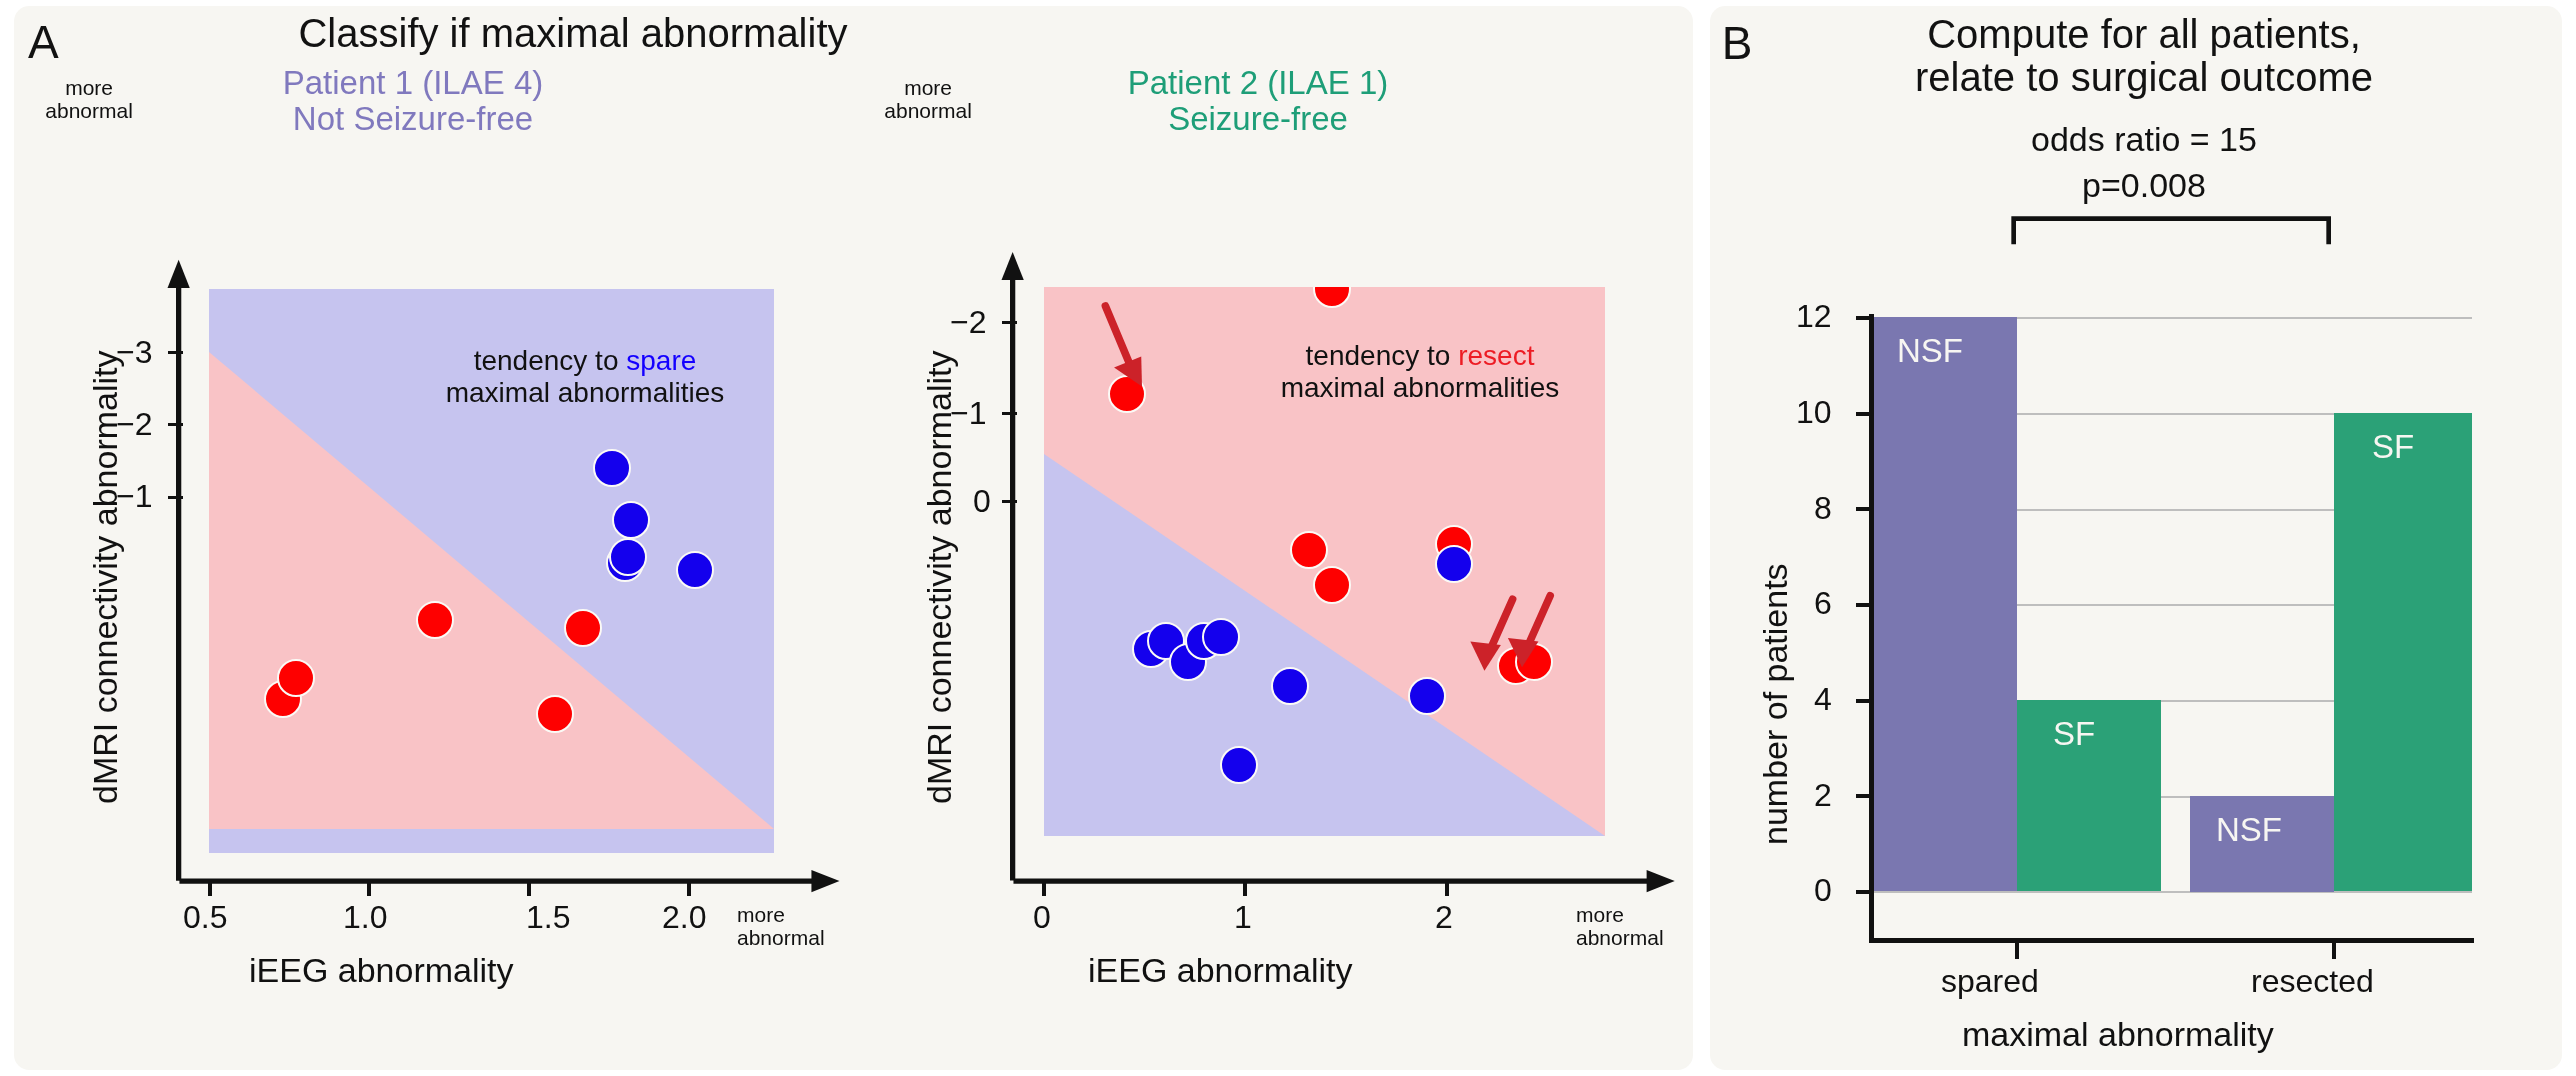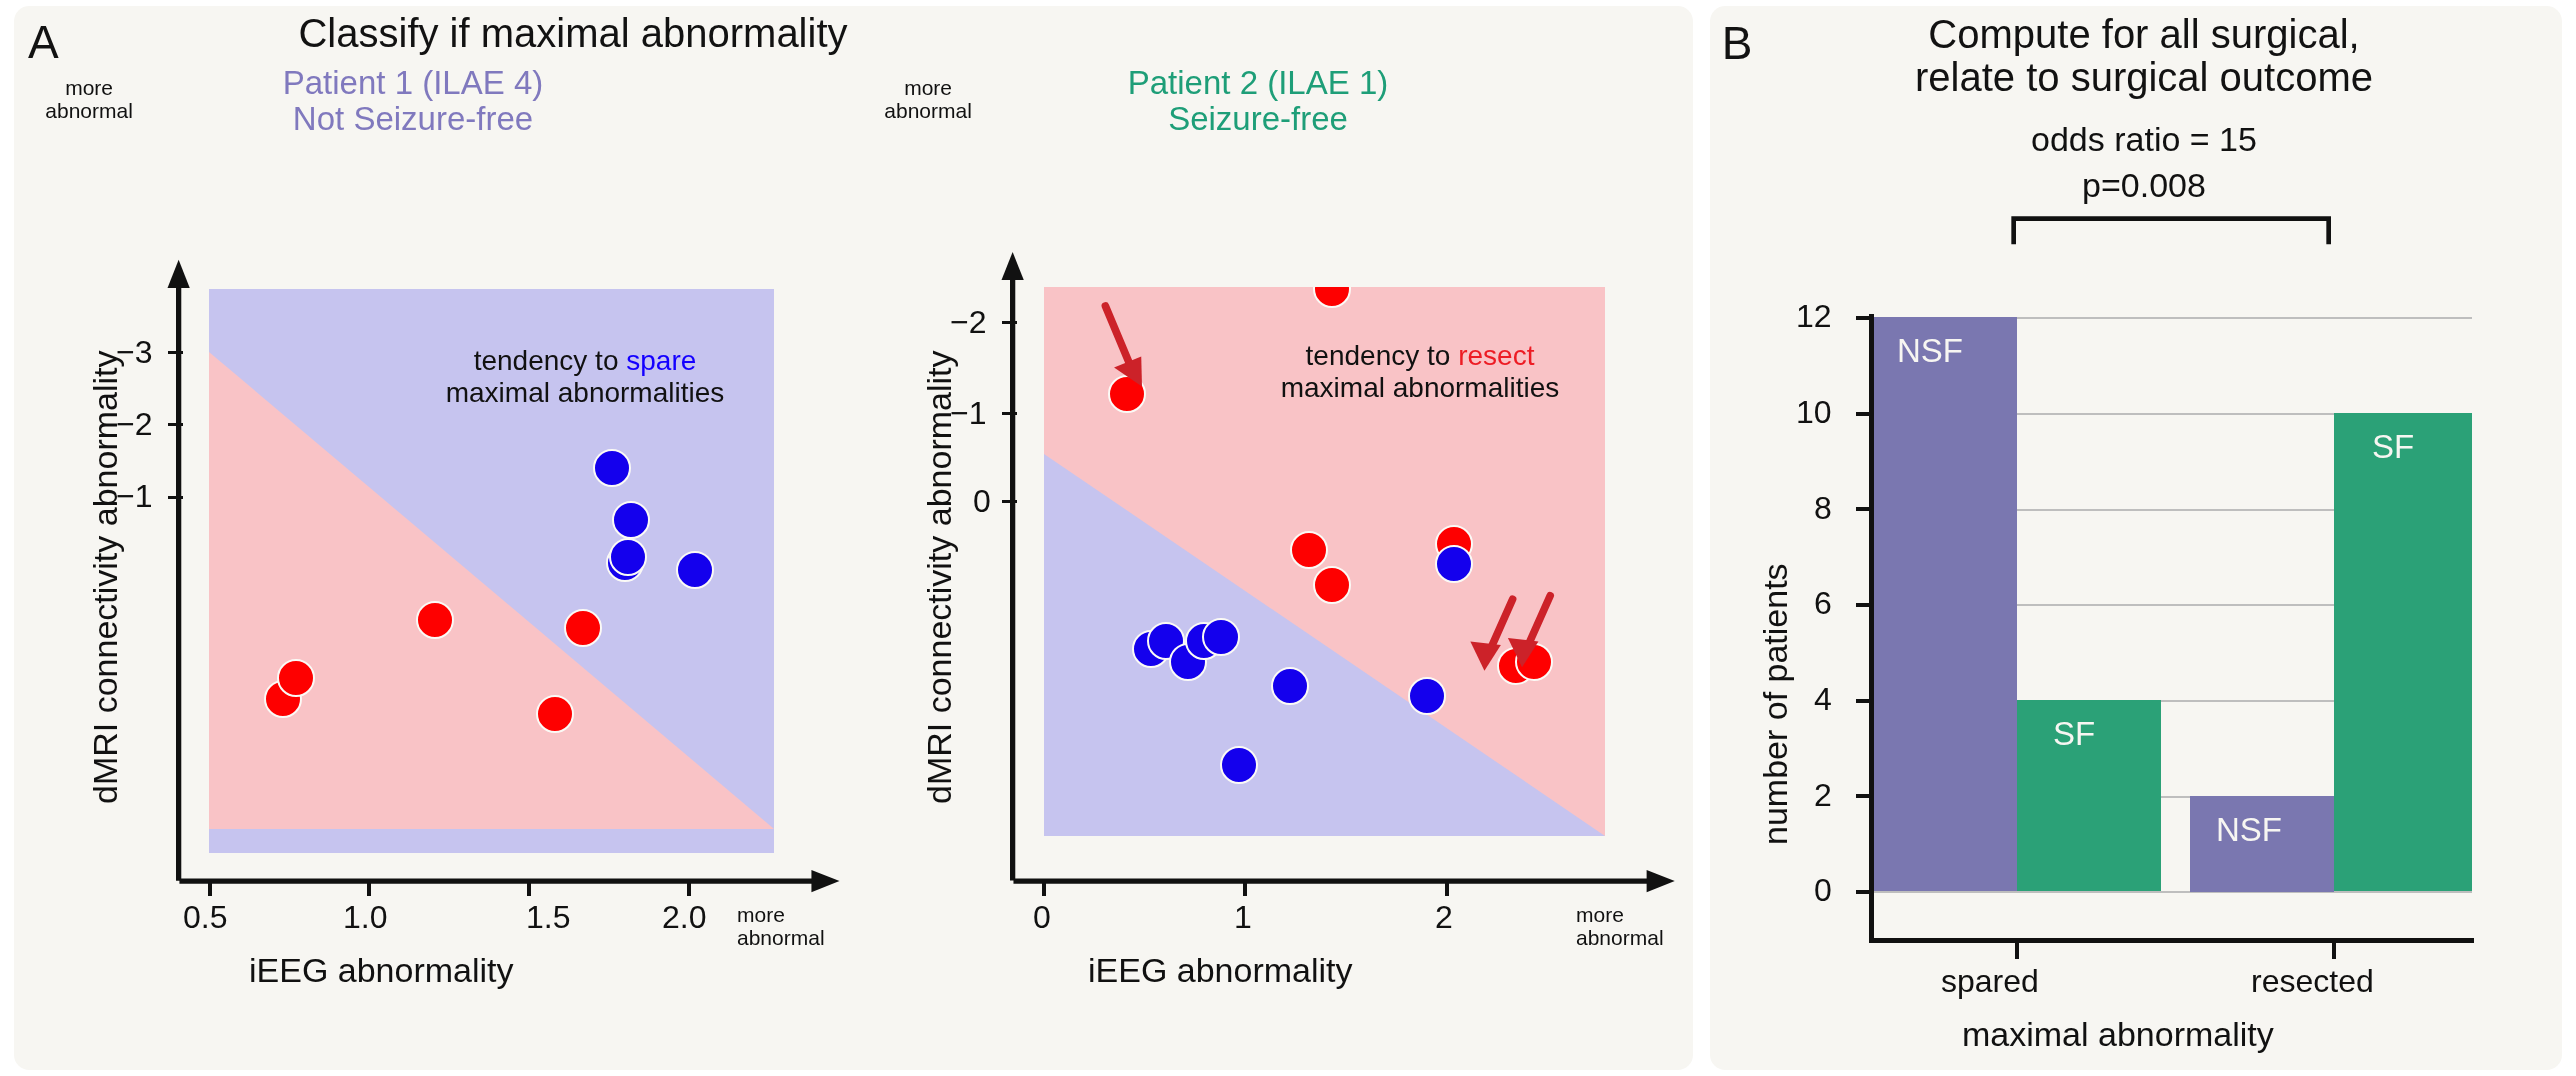--- a/index.html
+++ b/index.html
@@ -285,21 +285,21 @@
       <div class="axtitle vert" style="left:67px; top:798px;">dMRI connectivity abnormality</div>
       <div class="axtitle" style="left:235px; top:945px;">iEEG abnormality</div>
     </div>
   </div>
 
   <div class="panel" id="panel-b">
 
     <div class="panel-letter" style="left:11.7px; top:14px;">B</div>
 
     <div class="hdr" style="left:70px; top:7px; width:728px;">
-      <div>Compute for all surgical,</div>
+      <div>Compute for all patients,</div>
       <div>relate to surgical outcome</div>
     </div>
 
     <div class="stat" style="left:70px; top:114px; width:728px;">odds ratio = 15</div>
     <div class="stat" style="left:70px; top:160px; width:728px;">p=0.008</div>
 
     <svg class="arrowsvg" style="left:299px; top:208px;" width="329" height="35" viewBox="0 0 560 60">
       <path d="M 6 52 L 6 8 L 546 8 L 546 52" fill="none" stroke="#111" stroke-width="8"></path>
     </svg>
 

